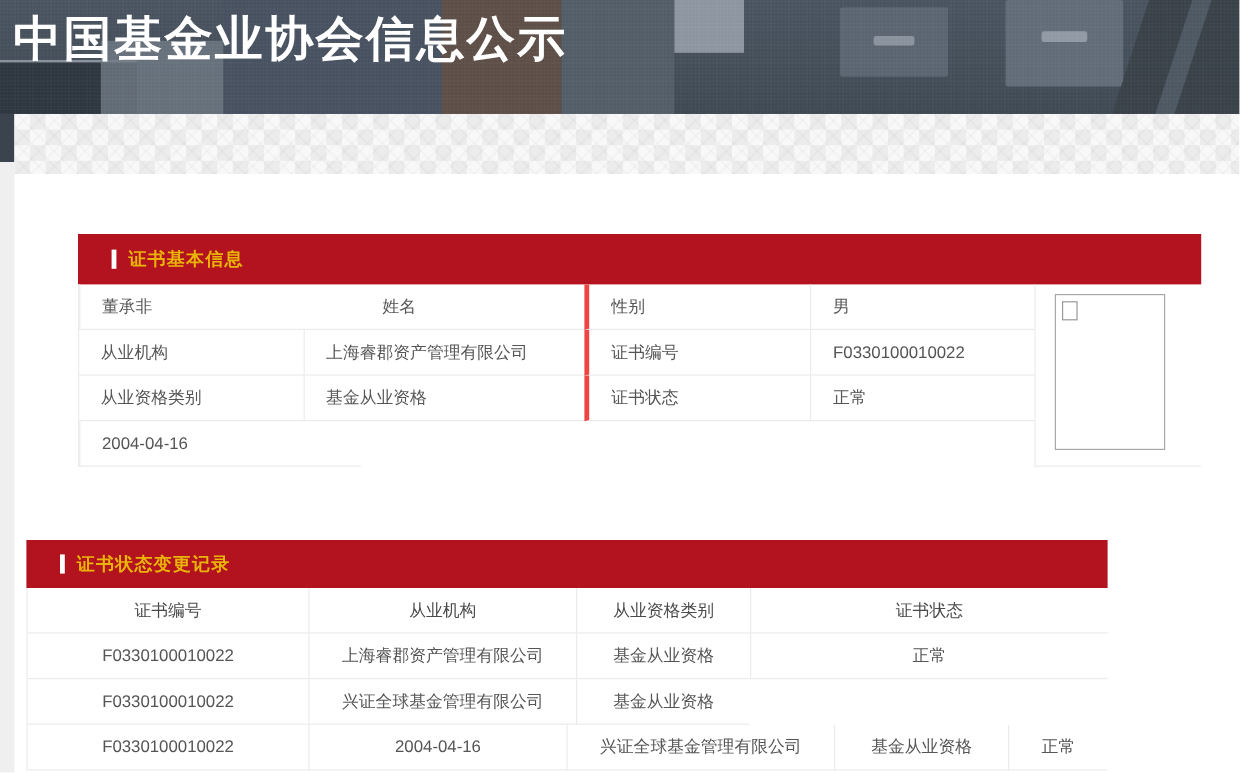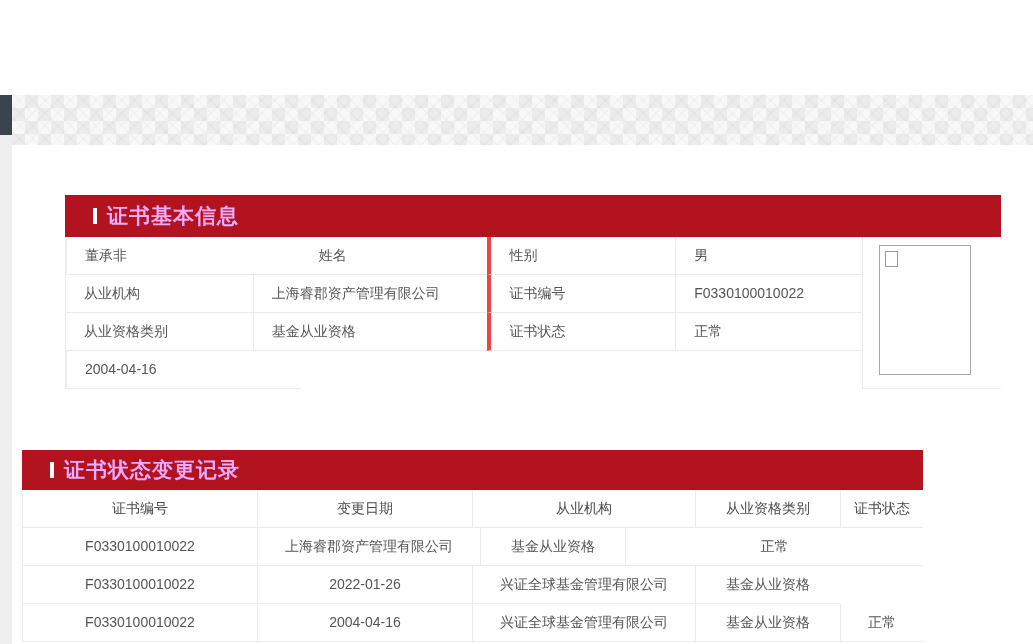--- a/index.html
+++ b/index.html
@@ -39,21 +39,21 @@
      background-size:auto,auto,26px 26px}
   .left-strip{position:absolute;left:0;top:135px;width:12px;height:509px;background:#efefef}
 
   
   .card{position:absolute;background:#fff}
   .card1{left:65px;top:195px;width:936px}
   .card2{left:22px;top:450px;width:901px}
   .sec-head{height:42px;background:#b2131f;display:flex;align-items:center;padding-left:28px}
   .card2 .sec-head{height:40px}
   .tick{width:4px;height:16px;background:#fff;margin-right:10px;flex:0 0 auto}
-  .sec-title{color:#f0abfc;font-size:21px;font-weight:bold;letter-spacing:1px}
+  .sec-title{color:#eab308;font-size:15px;font-weight:bold;letter-spacing:1px}
 
   
   .info-body{display:flex}
   .info-grid{width:797px;border-left:1px solid #ebebeb}
   .irow{display:flex;height:38px;line-height:37px}
   .cell{font-size:14px;color:#555;padding-left:18px;border-bottom:1px solid #ebebeb;
         white-space:nowrap;overflow:hidden}
   .c1{width:187px}
   .c2{width:235px;border-left:1px solid #ebebeb}
   .c3{width:188px;border-left:4px solid #ef4444}
@@ -74,20 +74,36 @@
   .rc2{width:215px;border-left:1px solid #ebebeb}
   .rc3{width:223px;border-left:1px solid #ebebeb}
   .rc4{width:145px;border-left:1px solid #ebebeb}
   .rc5{flex:1;border-left:1px solid #ebebeb}
 </style>
 </head>
 <body>
 
 <div class="stage">
 
+  <div class="banner">
+    <div class="shape s-mid"></div>
+    <div class="shape s-tv"></div>
+    <div class="shape s-panel"></div>
+    <div class="shape s-curtain"></div>
+    <div class="shape s-col"></div>
+    <div class="shape s-light"></div>
+    <div class="shape s-drawer1"></div>
+    <div class="shape s-handle1"></div>
+    <div class="shape s-drawer2"></div>
+    <div class="shape s-handle2"></div>
+    <div class="shape s-dark-right"></div>
+    <div class="shape s-streak"></div>
+    <div class="shape s-texture"></div>
+    <h1 class="title">中国基金业协会信息公示</h1>
+  </div>
 
   <div class="banner-sliver"></div>
   <div class="checker-band"></div>
   <div class="left-strip"></div>
 
   <section class="card card1">
     <div class="sec-head">
       <span class="tick"></span>
       <span class="sec-title">证书基本信息</span>
     </div>
@@ -126,34 +142,32 @@
   </section>
 
   <section class="card card2">
     <div class="sec-head">
       <span class="tick"></span>
       <span class="sec-title">证书状态变更记录</span>
     </div>
     <div class="rtable">
       <div class="rrow rhead">
         <div class="rcell rc1">证书编号</div>
-        <div class="rcell rc2">变更日期</div>
         <div class="rcell rc3">从业机构</div>
         <div class="rcell rc4">从业资格类别</div>
         <div class="rcell rc5">证书状态</div>
       </div>
       <div class="rrow">
         <div class="rcell rc1">F0330100010022</div>
         <div class="rcell rc3">上海睿郡资产管理有限公司</div>
         <div class="rcell rc4">基金从业资格</div>
         <div class="rcell rc5">正常</div>
       </div>
       <div class="rrow">
         <div class="rcell rc1">F0330100010022</div>
-        <div class="rcell rc2">2022-01-26</div>
         <div class="rcell rc3">兴证全球基金管理有限公司</div>
         <div class="rcell rc4">基金从业资格</div>
       </div>
       <div class="rrow">
         <div class="rcell rc1">F0330100010022</div>
         <div class="rcell rc2">2004-04-16</div>
         <div class="rcell rc3">兴证全球基金管理有限公司</div>
         <div class="rcell rc4">基金从业资格</div>
         <div class="rcell rc5">正常</div>
       </div>

